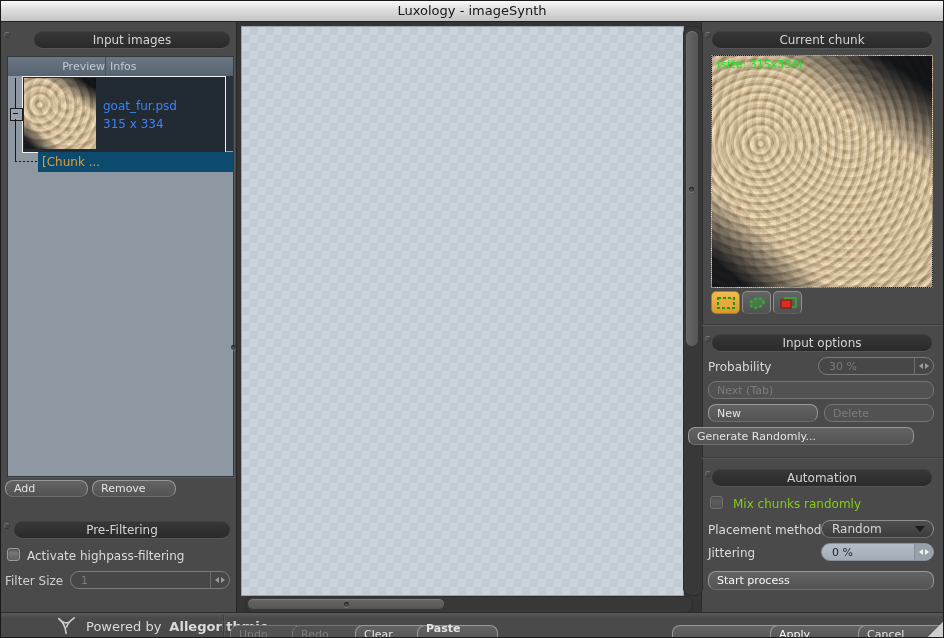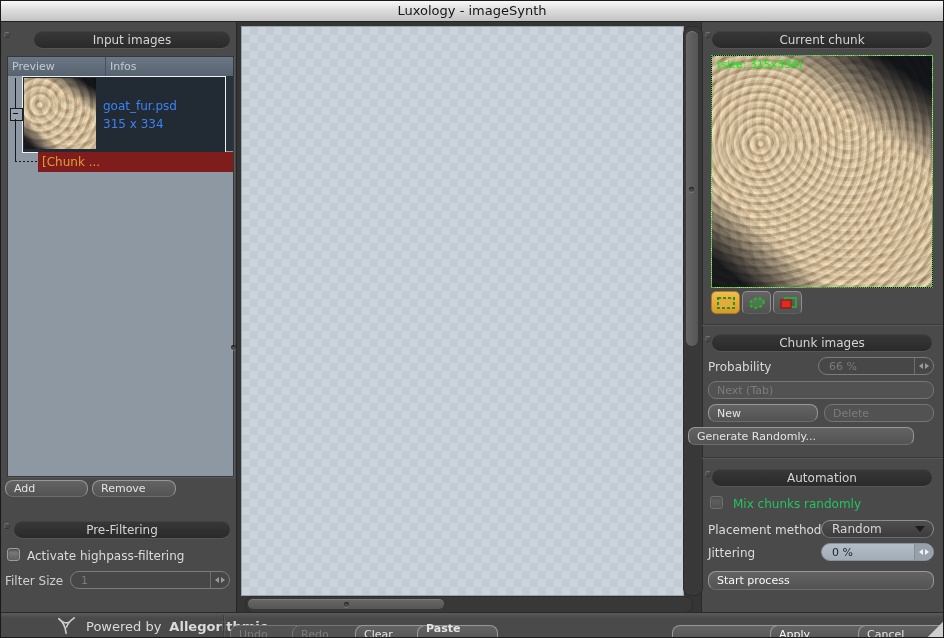--- a/index.html
+++ b/index.html
@@ -48,29 +48,29 @@
     padding:0 8px 0 10px;font-size:12px;}
   .dd-tri{margin-left:auto;width:0;height:0;border-left:5px solid transparent;
     border-right:5px solid transparent;border-top:6px solid #1c1c1c;}
 
   
   .lp-pill{left:34px;top:31px;width:196px;}
   .table{left:7px;top:56px;width:227px;height:421px;background:#8e98a3;
     border:1px solid #33393f;box-shadow:1px 1px 0 rgba(255,255,255,.08);}
   .thead{position:absolute;left:0;top:0;right:0;height:19px;
     background:linear-gradient(#6b7785,#57636f);color:#c2cbd4;display:flex;font-size:11px;}
-  .th1{width:93px;padding:3px 0 8px 4px;border-right:1px solid #46515c;}
+  .th1{width:93px;padding:3px 0 8px 4px;border-right:1px solid #46515c;text-align:right;}
   .th2{flex:1;padding:3px 0 0 4px;}
   .row1{position:absolute;left:0;top:19px;right:0;height:76px;}
   .row1-dark{position:absolute;left:14px;top:0;right:0;bottom:1px;background:#29313b;}
   .sel-cell{position:absolute;left:14px;top:0;width:202px;height:75px;
     border:1px solid #f2f2f2;background:#222a34;display:flex;}
   .thumb{position:absolute;left:1px;top:1px;width:72px;height:71px;}
   .infos{position:absolute;left:80px;top:20px;color:#3b82f6;font-size:12px;line-height:18px;}
-  .chunkrow{position:absolute;left:30px;top:95px;right:0;height:20px;background:#7f1d1d;
+  .chunkrow{position:absolute;left:30px;top:95px;right:0;height:20px;background:#0c4a6e;
     color:#e09f3a;font-size:12px;display:flex;align-items:center;padding-left:4px;box-sizing:border-box;}
   .tree-v1{position:absolute;left:7px;top:21px;width:1px;height:30px;background:#15181c;}
   .tree-v2{position:absolute;left:7px;top:62px;width:1px;height:43px;background:#15181c;}
   .tree-h1{position:absolute;left:7px;top:104px;width:22px;height:1px;
     background:repeating-linear-gradient(90deg,#15181c 0 2px,transparent 2px 4px);}
   .tree-box{position:absolute;left:2px;top:51px;width:11px;height:11px;background:#99a3ae;
     border:1px solid #1c1c1c;}
   .tree-box::after{content:"";position:absolute;left:2px;top:4px;width:5px;height:1px;background:#111;}
   .tbl-dot{left:223px;top:288px;}
   .btn-add{left:5px;top:480px;width:83px;}
@@ -115,21 +115,21 @@
   .div1{left:702px;top:324px;width:242px;} .div2{left:702px;top:457px;width:242px;}
   .co-pill{left:712px;top:334px;width:220px;}
   .prob-label{left:708px;top:360px;font-size:12px;color:#d8d8d8;}
   .prob-field{left:818px;top:357px;width:116px;}
   .btn-next{left:708px;top:381px;width:226px;height:18px;}
   .btn-new{left:708px;top:404px;width:110px;height:18px;}
   .btn-delete{left:824px;top:404px;width:110px;height:18px;}
   .btn-generate{left:688px;top:427px;width:226px;height:18px;border-radius:7px;}
   .auto-pill{left:712px;top:469px;width:220px;}
   .mix-check{left:710px;top:496px;}
-  .mix-label{left:733px;top:497px;font-size:12px;color:#22c55e;}
+  .mix-label{left:733px;top:497px;font-size:12px;color:#84cc16;}
   .pm-label{left:708px;top:523px;font-size:12px;color:#dcdcdc;}
   .pm-dd{left:821px;top:520px;width:113px;}
   .jit-label{left:708px;top:546px;font-size:12px;color:#dcdcdc;}
   .jit-field{left:821px;top:543px;width:113px;}
   .btn-start{left:708px;top:571px;width:226px;height:19px;}
 
   
   .fur{background-color:#0e1118;
     background-image:
       linear-gradient(215deg, rgba(10,12,18,.95) 0 9%, rgba(10,12,18,0) 30%),
@@ -255,25 +255,25 @@
     <svg width="20" height="14" viewBox="0 0 20 14">
       <rect x="7" y="2" width="11" height="9" fill="none" stroke="#2db52d" stroke-width="1.6"></rect>
       <rect x="3" y="4" width="10" height="8" fill="#df2c1d" stroke="#7a1410" stroke-width="1"></rect>
     </svg>
   </div>
 </div>
 
 <div class="abs sect-div div1"></div>
 <div class="abs orn rp-orn2"></div>
 <div class="abs pill co-pill">
-  <span>Chunk images</span>
+  <span>Input options</span>
 </div>
 <div class="abs prob-label">Probability</div>
 <div class="abs field prob-field">
-  <span>66 %</span>
+  <span>30 %</span>
   <span class="stepper">
     <span class="arr-l"></span>
     <span class="arr-r"></span>
   </span>
 </div>
 <div class="abs btn disabled btn-next">
   <span>Next (Tab)</span>
 </div>
 <div class="abs btn btn-new">
   <span>New</span>

